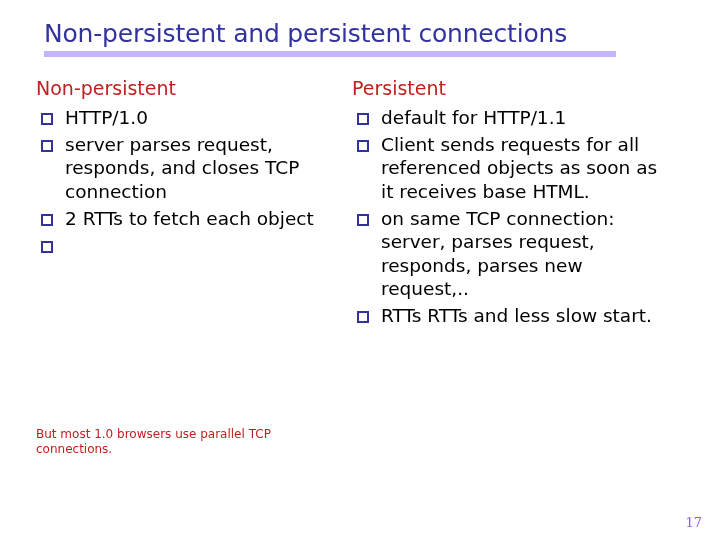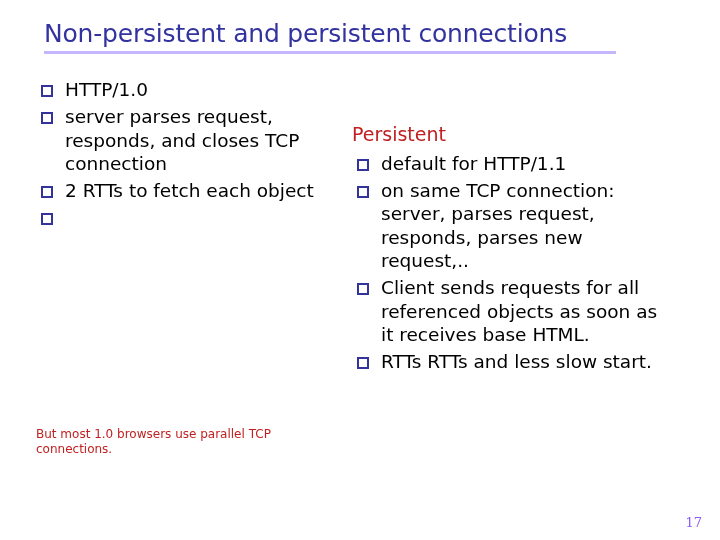--- a/index.html
+++ b/index.html
@@ -27,32 +27,32 @@
     position: absolute;
     left: 44px;
     top: 20px;
     width: 572px;
     font-family: "DejaVu Sans", sans-serif;
     font-size: 25px;
     font-weight: 400;
     letter-spacing: -0.2px;
     color: #3333a0;
     white-space: nowrap;
-    border-bottom: 3px solid #c4b5fd;
+    border-bottom: 6px solid #c4b5fd;
     padding-bottom: 3px;
     line-height: 1.12;
   }
 
   
   .column {
     position: absolute;
     top: 78px;
   }
   #column-left  { left: 36px;  width: 306px; }
-  #column-right { left: 352px; width: 320px; margin-top: 46px; }
+  #column-right { left: 352px; width: 320px; }
 
   .column-heading {
     font-family: "DejaVu Sans", sans-serif;
     font-size: 19px;
     color: #c22020;
     line-height: 1.15;
     margin: 0 0 6px 0;
     white-space: nowrap;
   }
 
@@ -107,20 +107,21 @@
 </style>
 </head>
 <body>
 
 <div id="slide">
 
   <div id="slide-title">Non-persistent and persistent connections</div>
 
   <div class="column" id="column-left">
 
+    <div class="column-heading">Non-persistent</div>
 
     <ul class="bullets">
       <li class="bullet-item">
         <span class="bullet-marker"></span>
         <span>HTTP/1.0</span>
       </li>
       <li class="bullet-item">
         <span class="bullet-marker"></span>
         <span>server parses request, responds, and closes TCP connection</span>
       </li>
@@ -140,25 +141,25 @@
 
     <div class="column-heading">Persistent</div>
 
     <ul class="bullets">
       <li class="bullet-item">
         <span class="bullet-marker"></span>
         <span>default for HTTP/1.1</span>
       </li>
       <li class="bullet-item">
         <span class="bullet-marker"></span>
-        <span>on same TCP connection: server, parses request, responds, parses new request,..</span>
+        <span>Client sends requests for all referenced objects as soon as it receives base HTML.</span>
       </li>
       <li class="bullet-item">
         <span class="bullet-marker"></span>
-        <span>Client sends requests for all referenced objects as soon as it receives base HTML.</span>
+        <span>on same TCP connection: server, parses request, responds, parses new request,..</span>
       </li>
       <li class="bullet-item">
         <span class="bullet-marker"></span>
         <span>RTTs RTTs and less slow start.</span>
       </li>
     </ul>
   </div>
 
   <div id="page-number">17</div>
 

